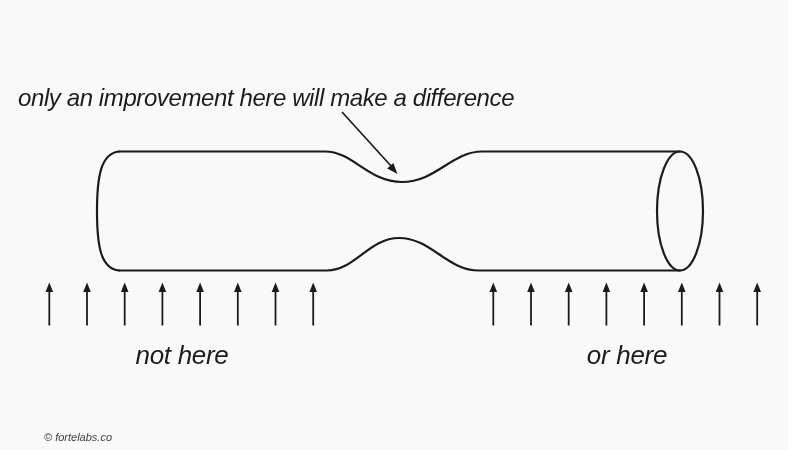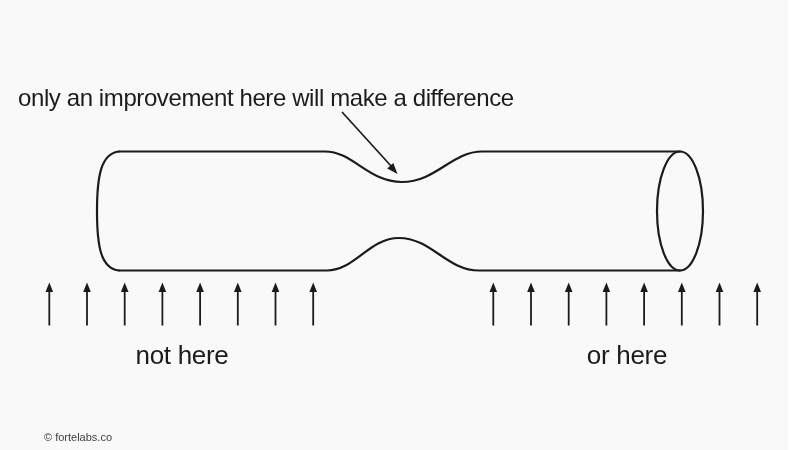--- a/index.html
+++ b/index.html
@@ -6,20 +6,21 @@
     margin: 0;
     padding: 0;
     font-family: "Liberation Sans", sans-serif;
   }
   .slide {
     position: relative;
     width: 788px;
     height: 450px;
     background: #f9f9f9;
     overflow: hidden;
+    font-style: italic;
   }
   .diagram-svg {
     position: absolute;
     left: 0;
     top: 0;
   }
   .headline {
     position: absolute;
     left: 18px;
     top: 84px;

